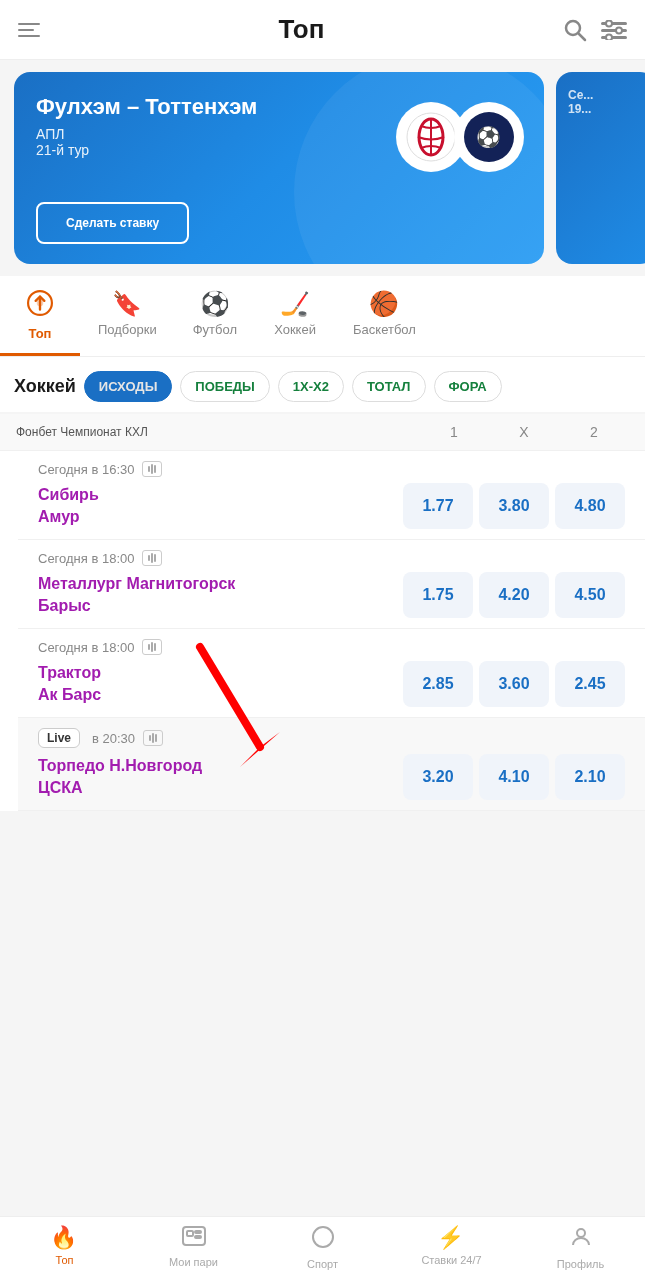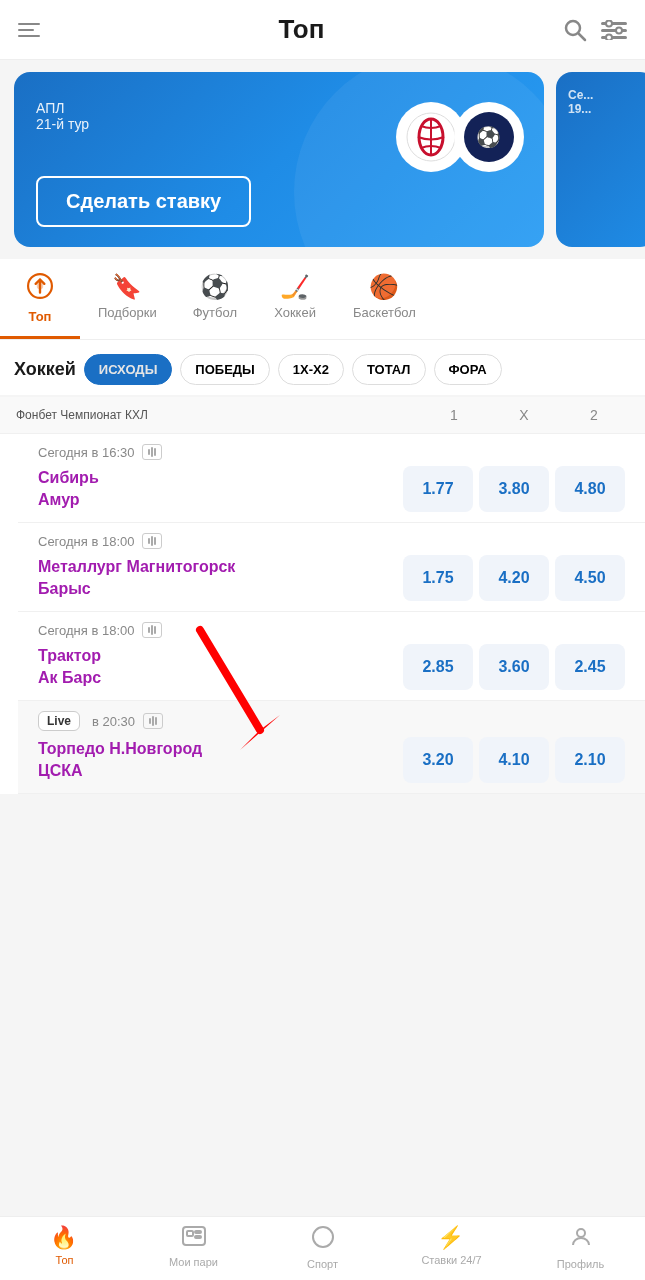--- a/index.html
+++ b/index.html
@@ -108,21 +108,21 @@
     .team-logo:last-child {
       margin-left: -10px;
     }
     .banner-btn {
       display: inline-block;
       margin-top: 44px;
       padding: 12px 28px;
       border: 2px solid #fff;
       border-radius: 8px;
       color: #fff;
-      font-size: 20px;
+      font-size: 12px;
       font-weight: 600;
       background: transparent;
       cursor: pointer;
     }
     .banner-card-small {
       background: linear-gradient(135deg, #1a6fc4 0%, #1f8ce6 100%);
       border-radius: 16px;
       min-width: 100px;
       width: 100px;
       padding: 16px 12px;
@@ -188,21 +188,21 @@
       white-space: nowrap;
     }
     .filter-btn {
       padding: 7px 14px;
       border-radius: 20px;
       font-size: 13px;
       font-weight: 600;
       cursor: pointer;
       border: 1px solid #ddd;
       background: #fff;
-      color: #000000;
+      color: #15803d;
       white-space: nowrap;
     }
     .filter-btn.active {
       background: #1a6fc4;
       color: #e5e5e5;
       border-color: #1a6fc4;
     }
 
     
     .matches-section {
@@ -392,20 +392,21 @@
           <circle cx="8" cy="3.5" r="3" fill="#fff" stroke="#888" stroke-width="2"></circle>
           <circle cx="18" cy="10.5" r="3" fill="#fff" stroke="#888" stroke-width="2"></circle>
           <circle cx="8" cy="17.5" r="3" fill="#fff" stroke="#888" stroke-width="2"></circle>
         </svg>
       </button>
     </div>
   </div>
 
   <div class="banner-area">
     <div class="banner-card">
+      <div class="banner-title">Фулхэм – Тоттенхэм</div>
       <div class="banner-league">АПЛ</div>
       <div class="banner-round">21-й тур</div>
       <div class="banner-teams-logos">
 
         <div class="team-logo">
           <svg width="50" height="50" viewBox="0 0 50 50">
             <circle cx="25" cy="25" r="25" fill="white"></circle>
             <ellipse cx="25" cy="25" rx="12" ry="18" fill="none" stroke="#c8102e" stroke-width="3"></ellipse>
             <path d="M25 7 L25 43" stroke="#c8102e" stroke-width="2"></path>
             <path d="M15 14 Q25 18 35 14" fill="none" stroke="#c8102e" stroke-width="2"></path>

